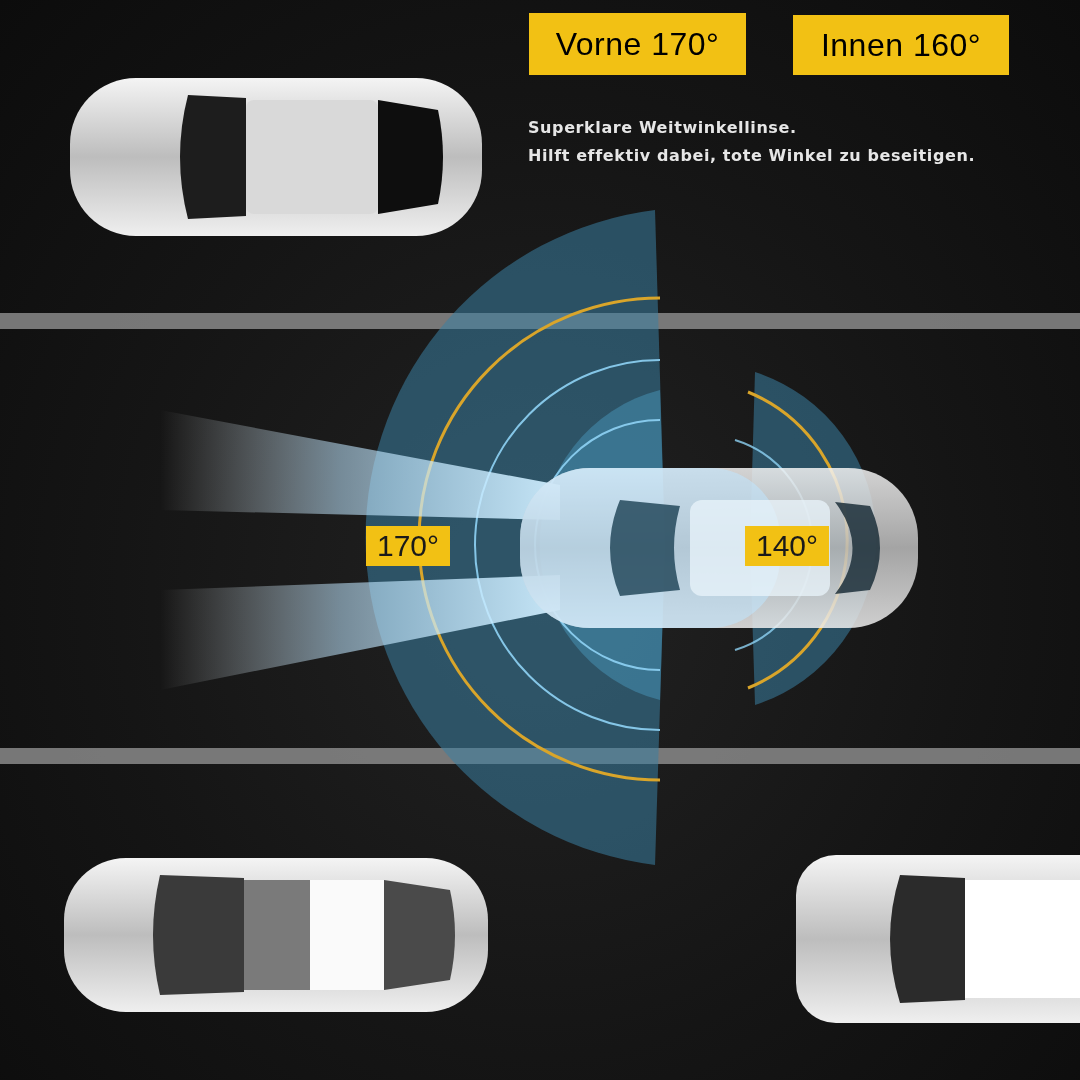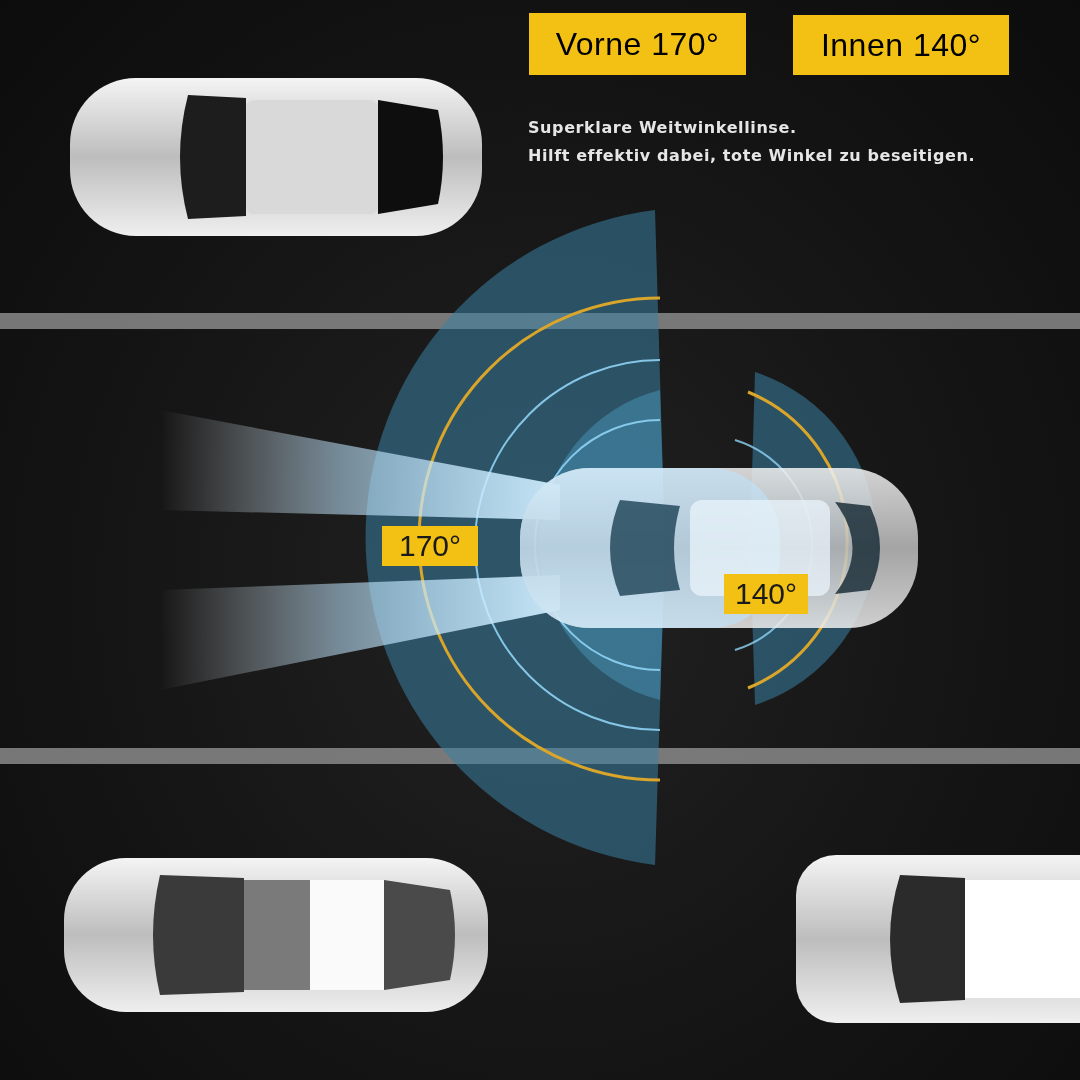--- a/index.html
+++ b/index.html
@@ -77,22 +77,22 @@
     </g>
 
     <g>
       <rect x="796" y="855" width="330" height="168" rx="40" fill="url(#carbody)"></rect>
       <path d="M900,875 Q880,939 900,1003 L965,1000 L965,878 Z" fill="#2b2b2b"></path>
       <rect x="965" y="880" width="140" height="118" fill="#ffffff"></rect>
     </g>
   </svg>
 
   <div class="badge" style="left:529px;top:13px;width:217px;height:62px;">Vorne 170°</div>
-  <div class="badge" style="left:793px;top:15px;width:216px;height:60px;">Innen 140°</div>
+  <div class="badge" style="left:793px;top:15px;width:216px;height:60px;">Innen 160°</div>
 
   <div class="tagline">
     <div>Superklare Weitwinkellinse.</div>
     <div>Hilft effektiv dabei, tote Winkel zu beseitigen.</div>
   </div>
 
-  <div class="mini" style="left:366px;top:526px;width:96px;height:40px;margin-left:16px;">170°</div>
-  <div class="mini" style="left:724px;top:526px;width:84px;height:40px;margin-top:48px;">140°</div>
+  <div class="mini" style="left:366px;top:526px;width:84px;height:40px;">170°</div>
+  <div class="mini" style="left:745px;top:526px;width:84px;height:40px;">140°</div>
 </div>
 
 </body></html>

